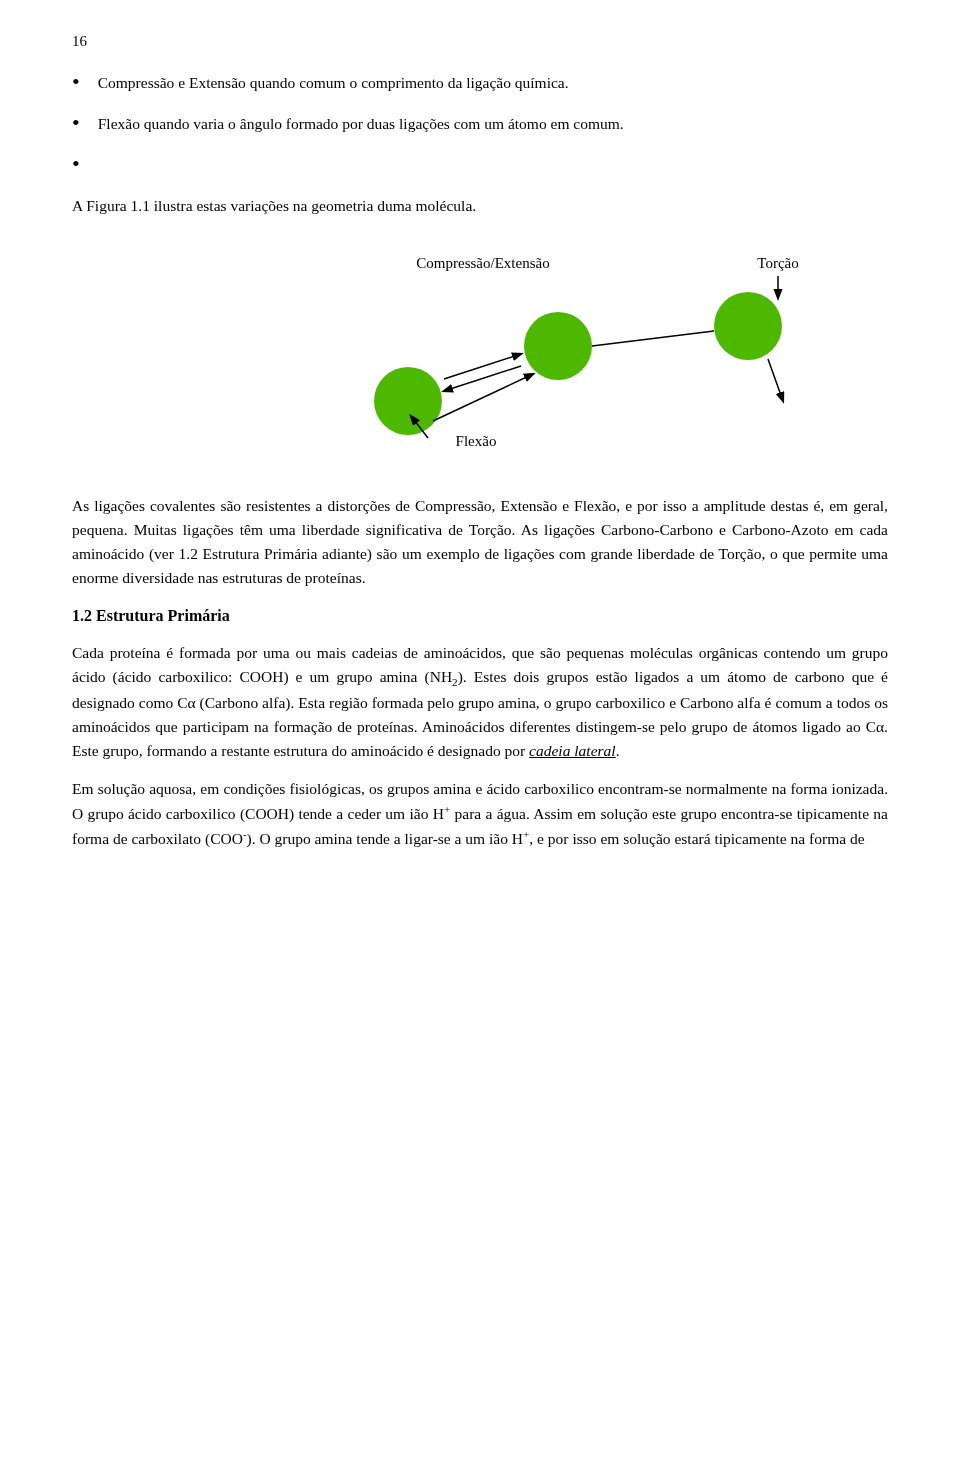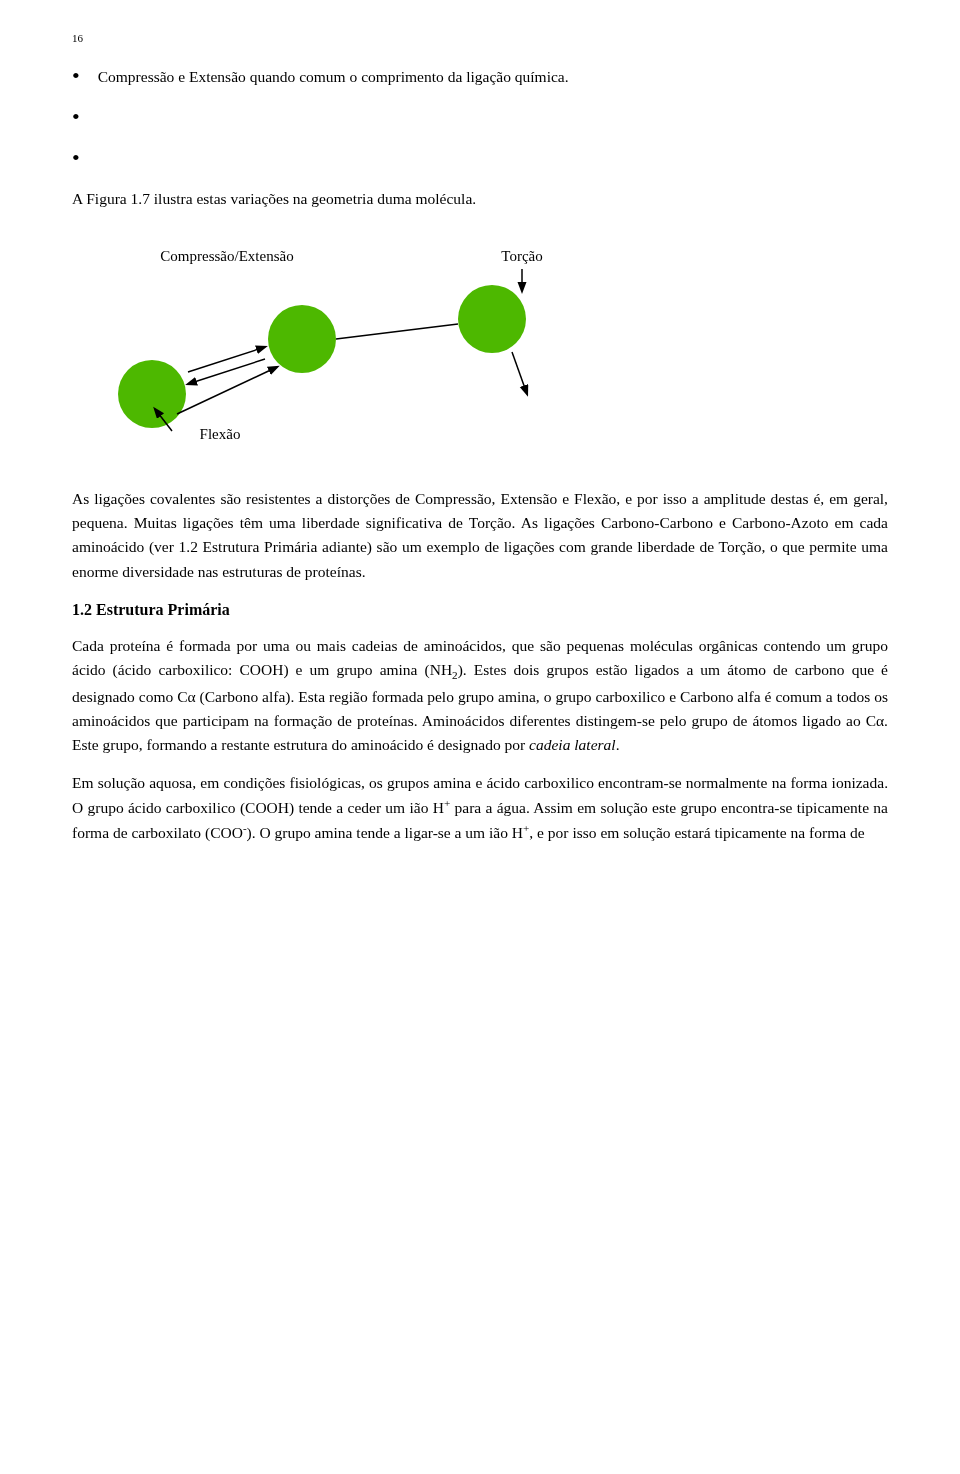--- a/index.html
+++ b/index.html
@@ -6,21 +6,21 @@
     body {
       background: #fff;
       font-family: "Times New Roman", Times, serif;
       font-size: 15.5px;
       color: #000;
       width: 960px;
       padding: 30px 72px 40px 72px;
       line-height: 1.55;
     }
     .page-number {
-      font-size: 11px;
+      font-size: 15px;
       margin-bottom: 18px;
     }
     .bullet-section {
       margin-bottom: 10px;
     }
     .bullet-item {
       display: flex;
       align-items: flex-start;
       margin-bottom: 14px;
     }
@@ -29,21 +29,21 @@
       margin-right: 18px;
       margin-top: -4px;
       line-height: 1.4;
     }
     .bullet-text {
       flex: 1;
     }
     .figure-container {
       display: flex;
       flex-direction: column;
-      align-items: flex-start;
+      align-items: flex-end;
       margin: 28px 0 18px 0;
     }
     .figure-caption {
       text-align: left;
       width: 100%;
       max-width: 560px;
       margin-top: 8px;
     }
     .body-text {
       text-align: justify;
@@ -56,50 +56,51 @@
       margin-bottom: 12px;
     }
     sup {
       font-size: 0.72em;
       vertical-align: super;
     }
     sub {
       font-size: 0.72em;
       vertical-align: sub;
     }
-    em { font-style: italic; }
+    em { font-style: italic; text-decoration: underline; }
 
     
     .diagram-svg {
       overflow: visible;
     }
   </style>
 </head>
 <body>
 
 <div class="page-number">16</div>
 
 <div class="bullet-section">
 
   <div class="bullet-item">
     <span class="bullet-dot">•</span>
     <span class="bullet-text">Compressão e Extensão quando comum o comprimento da ligação química.</span>
   </div>
 
   <div class="bullet-item">
     <span class="bullet-dot">•</span>
+    <span class="bullet-text">Flexão quando varia o ângulo formado por duas ligações com um átomo em comum.</span>
   </div>
 
   <div class="bullet-item">
     <span class="bullet-dot">•</span>
   </div>
 
 </div>
 
-<p class="body-text">A Figura 1.7 ilustra estas variações na geometria duma molécula.</p>
+<p class="body-text">A Figura 1.1 ilustra estas variações na geometria duma molécula.</p>
 
 <div class="figure-container">
   <svg class="diagram-svg" width="560" height="230" viewBox="0 0 560 230">
 
     <text x="155" y="22" text-anchor="middle" font-family="Times New Roman, Times, serif" font-size="15" fill="#000">Compressão/Extensão</text>
 
     <text x="450" y="22" text-anchor="middle" font-family="Times New Roman, Times, serif" font-size="15" fill="#000">Torção</text>
 
     <line x1="450" y1="30" x2="450" y2="52" stroke="#000" stroke-width="1.5" marker-end="url(#arrowhead)"></line>
 

